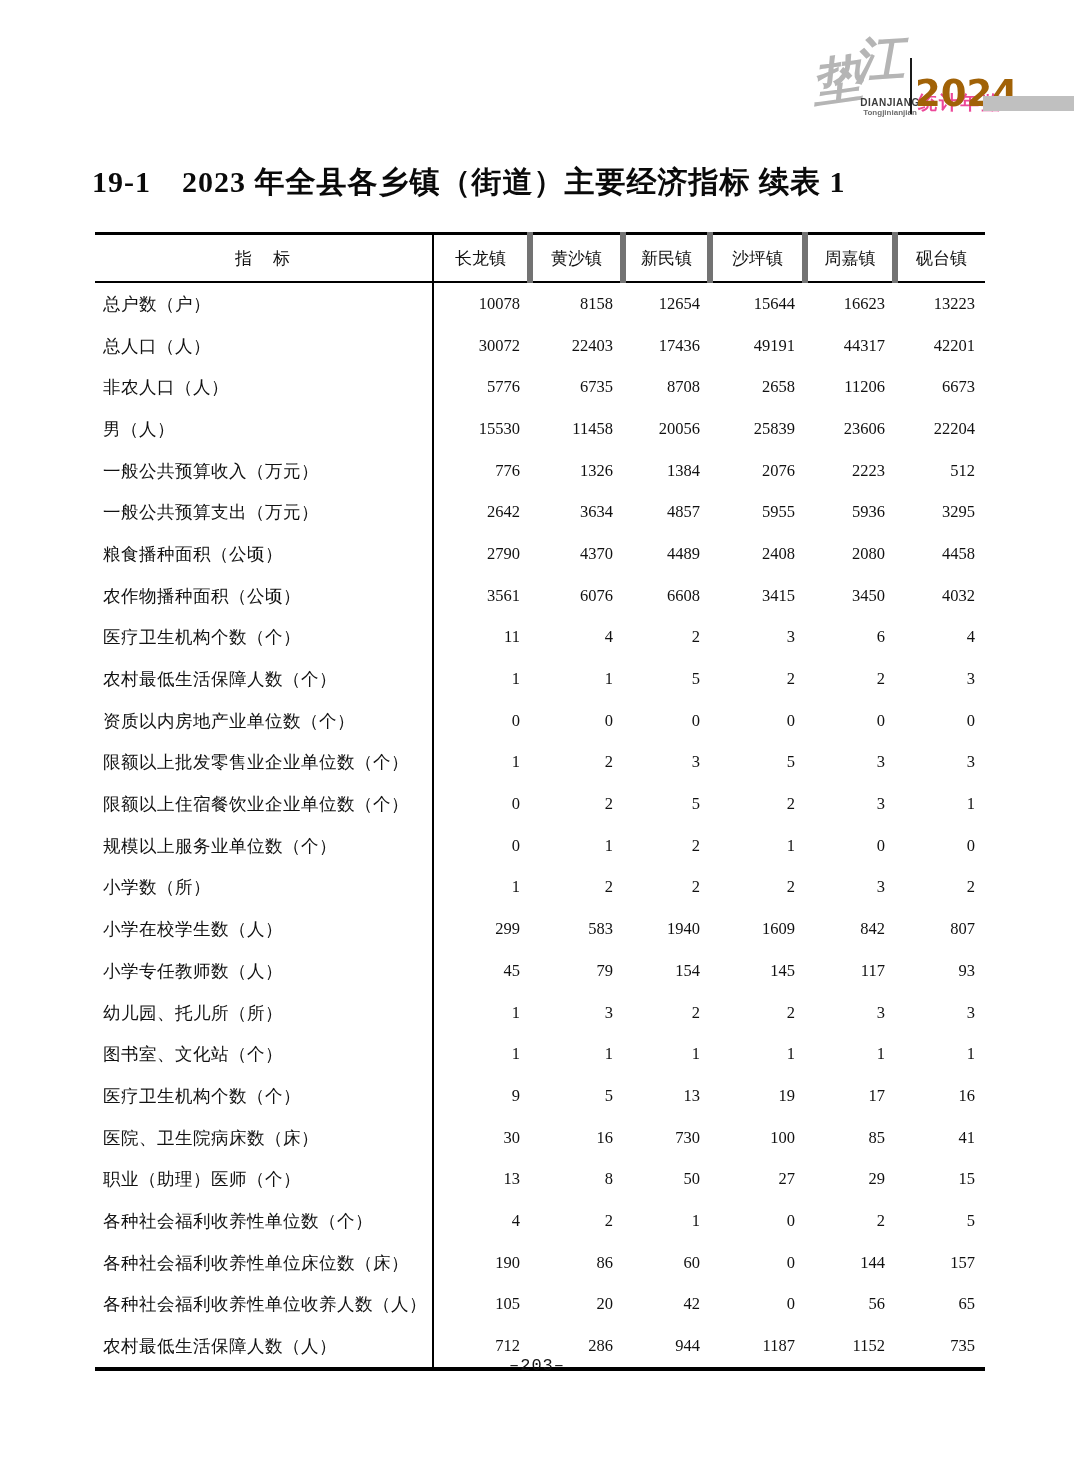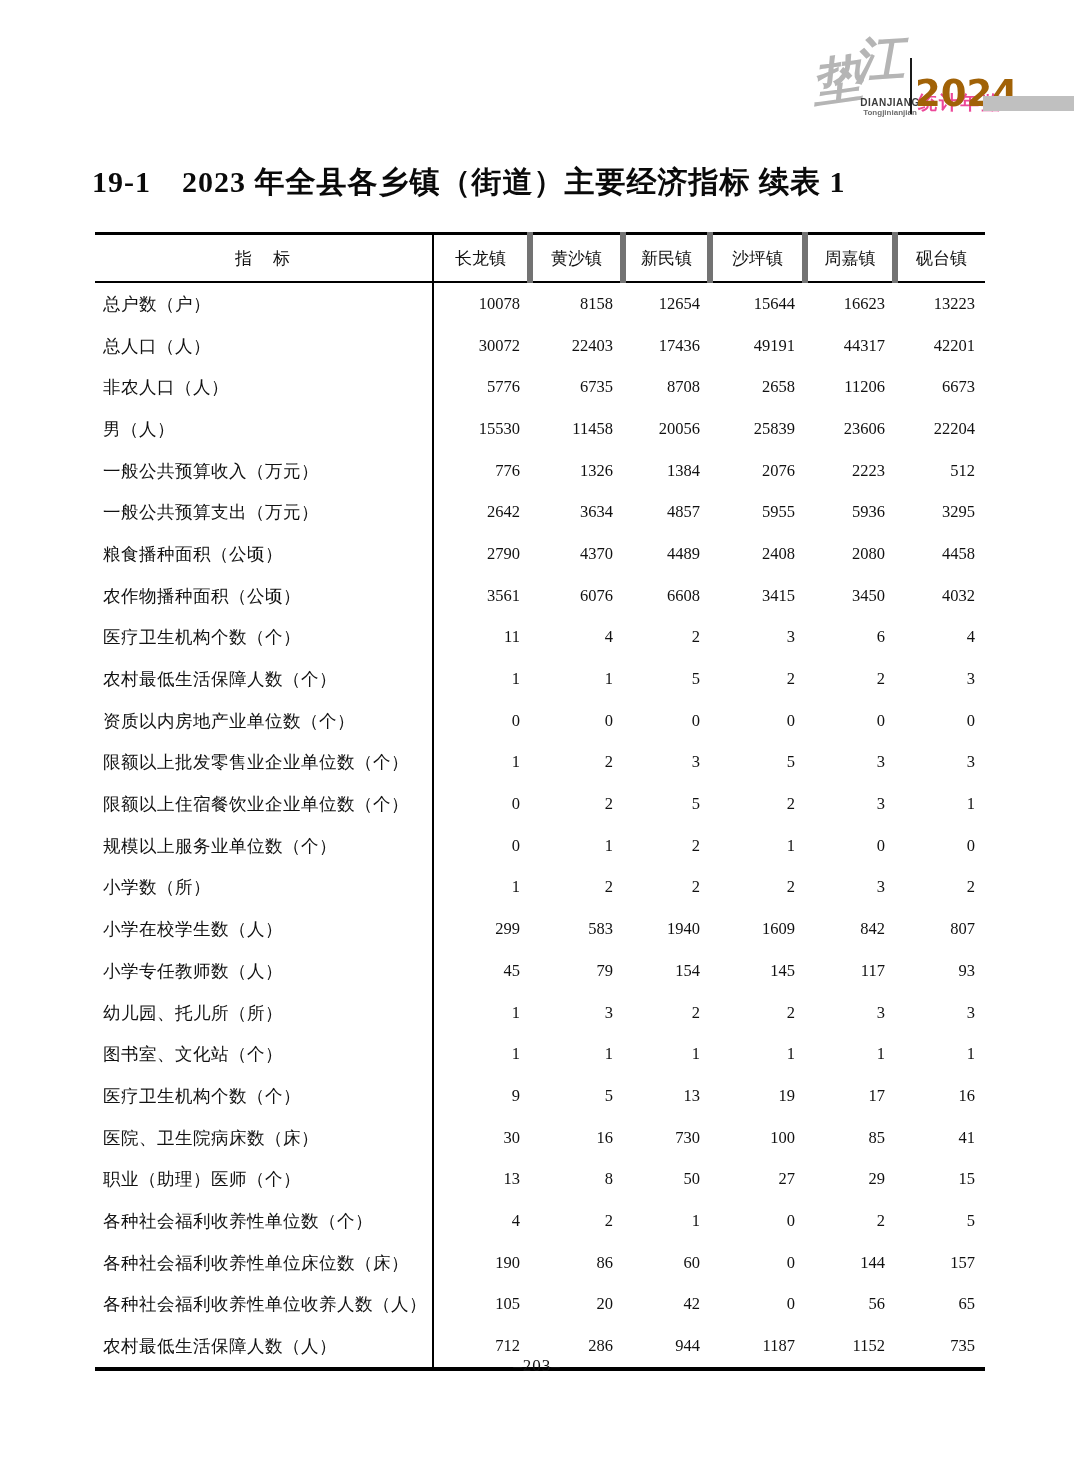--- a/index.html
+++ b/index.html
@@ -95,21 +95,21 @@
     letter-spacing: 0.5px; white-space: nowrap; margin-left: 11px;
   }
   tbody td.val {
     text-align: right; padding-right: 10px; font-size: 16.5px;
     font-family: "Liberation Serif", serif;
   }
 
   
   .footer {
     position: absolute; left: 0; top: 1356px; width: 100%;
-    text-align: center; font-size: 17px; color: #151515; letter-spacing: 1px;
+    text-align: center; font-size: 17px; color: #151515; letter-spacing: 1px; font-family: Liberation Mono, monospace;
   }
 </style>
 </head>
 <body>
 
 <div class="page">
 
   <div class="logo">
     <div class="brand-cn"><span class="zi1">垫</span><span class="zi2">江</span></div>
     <div class="brand-en">

